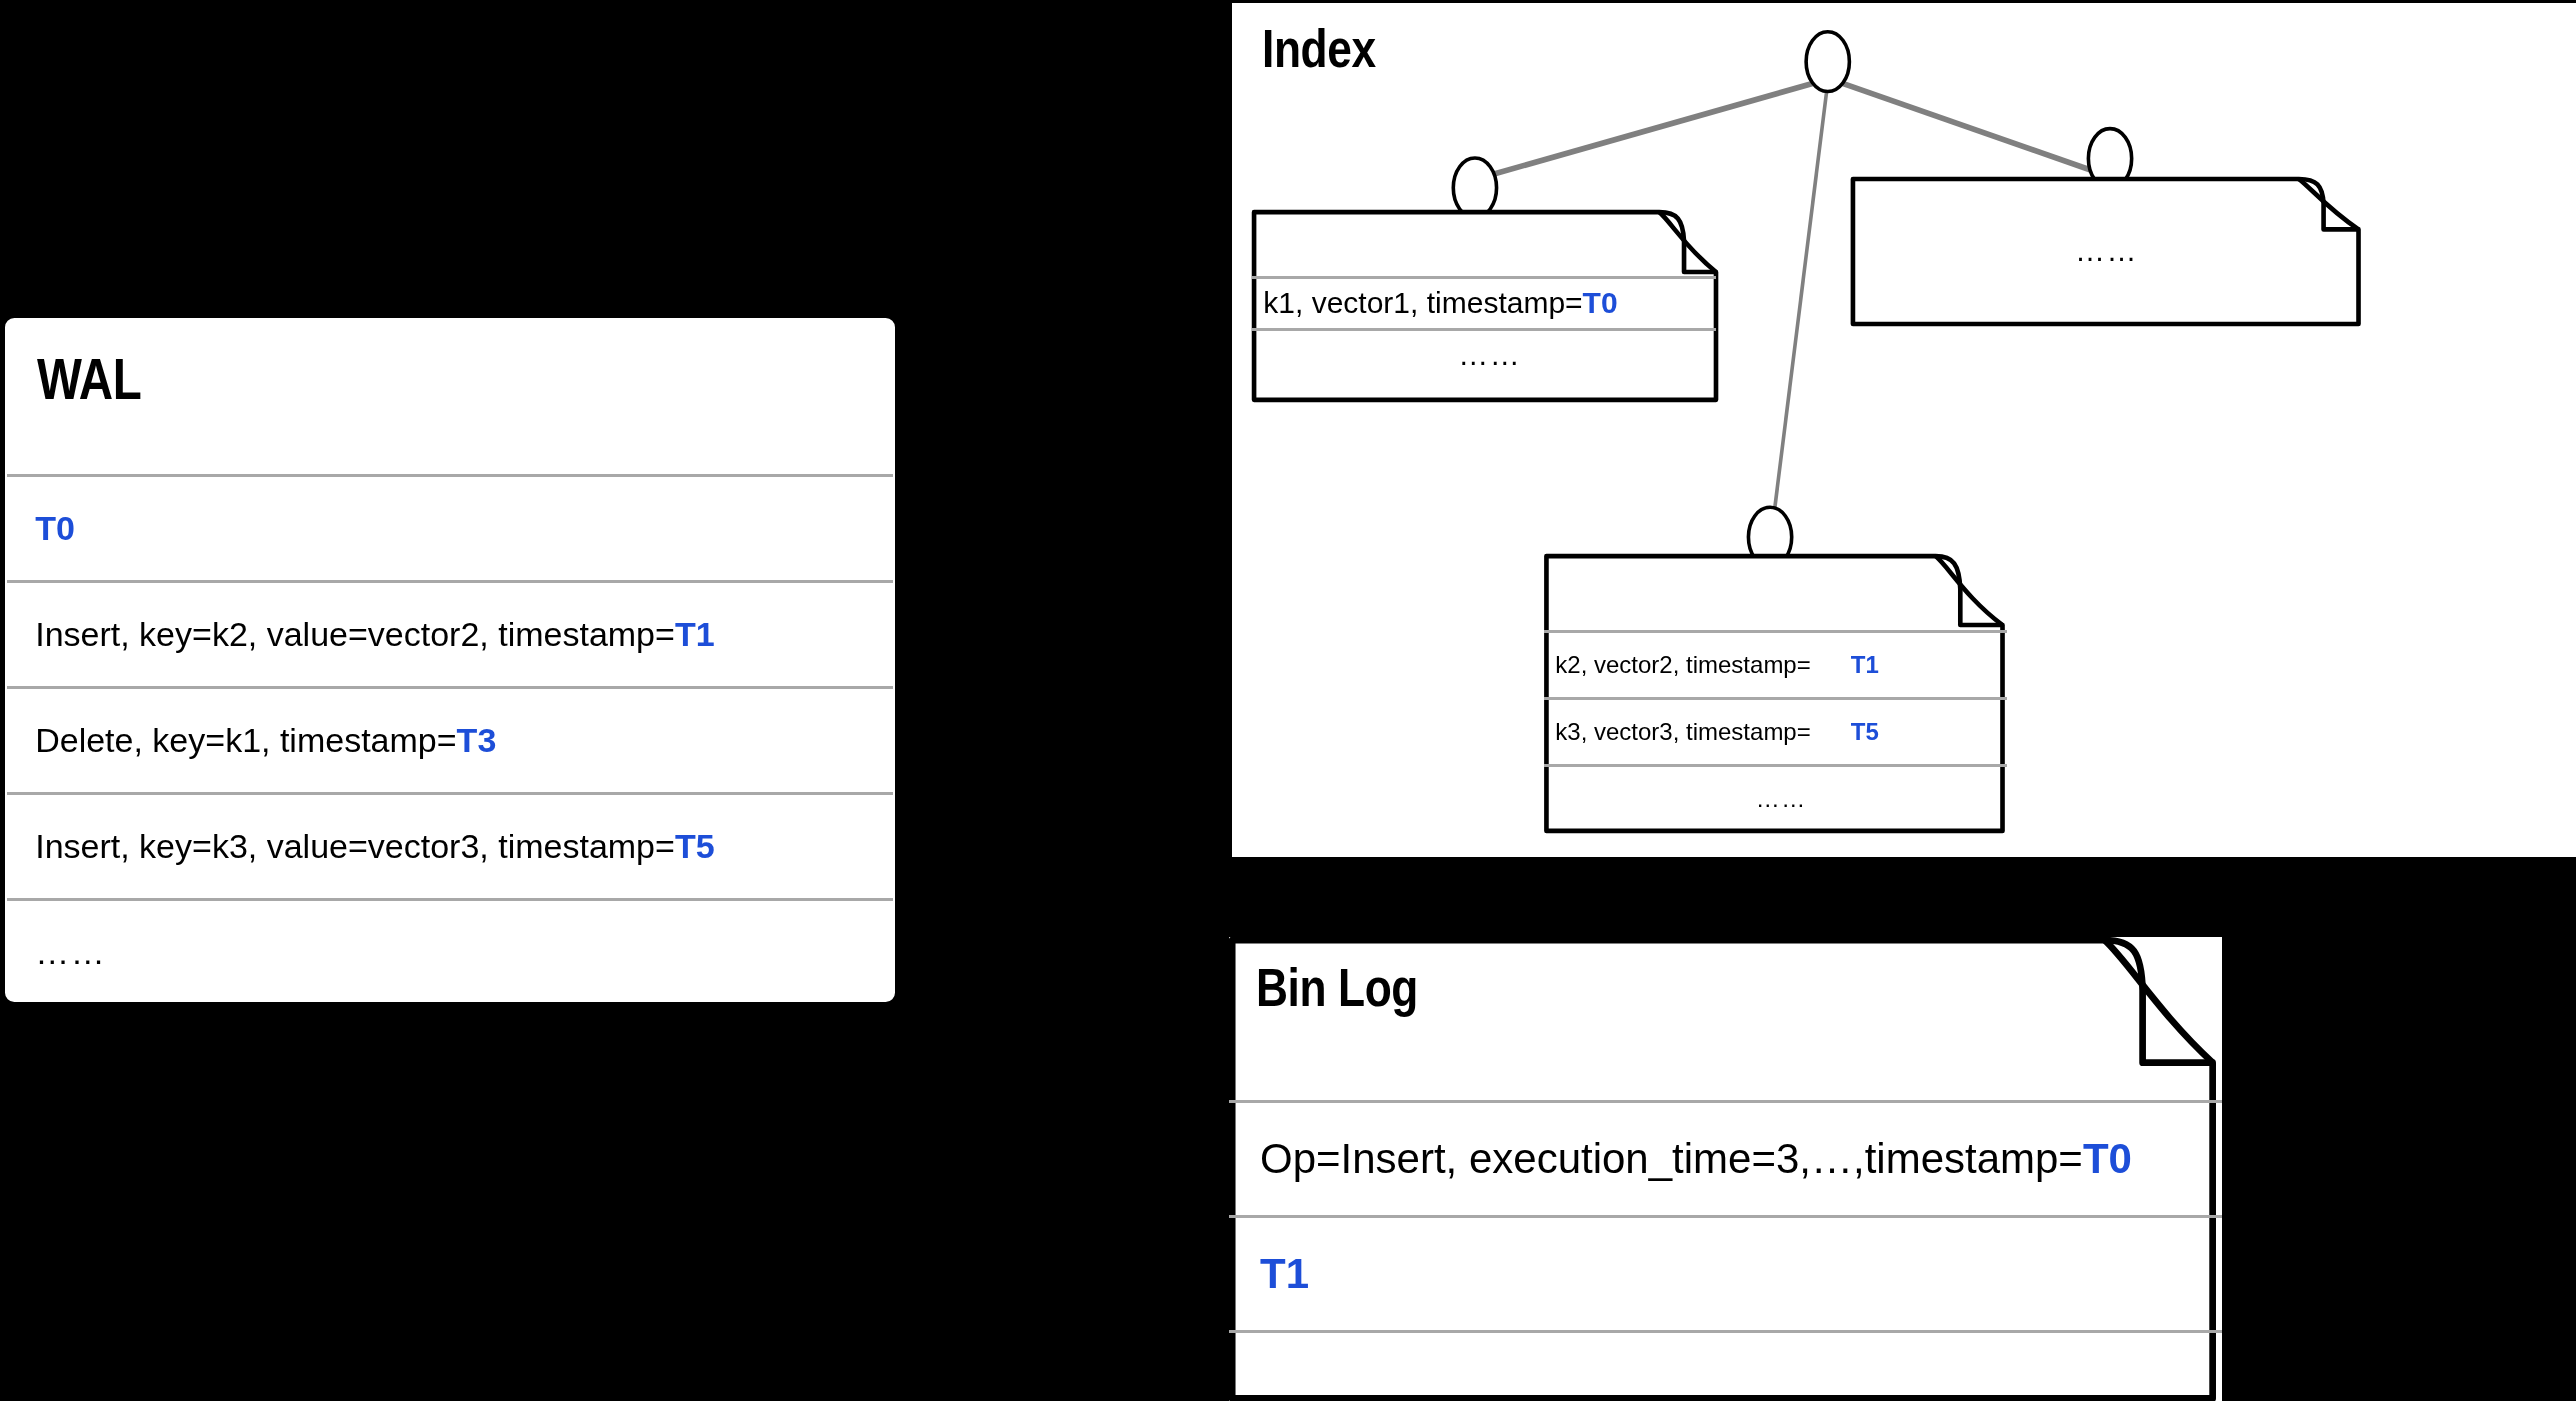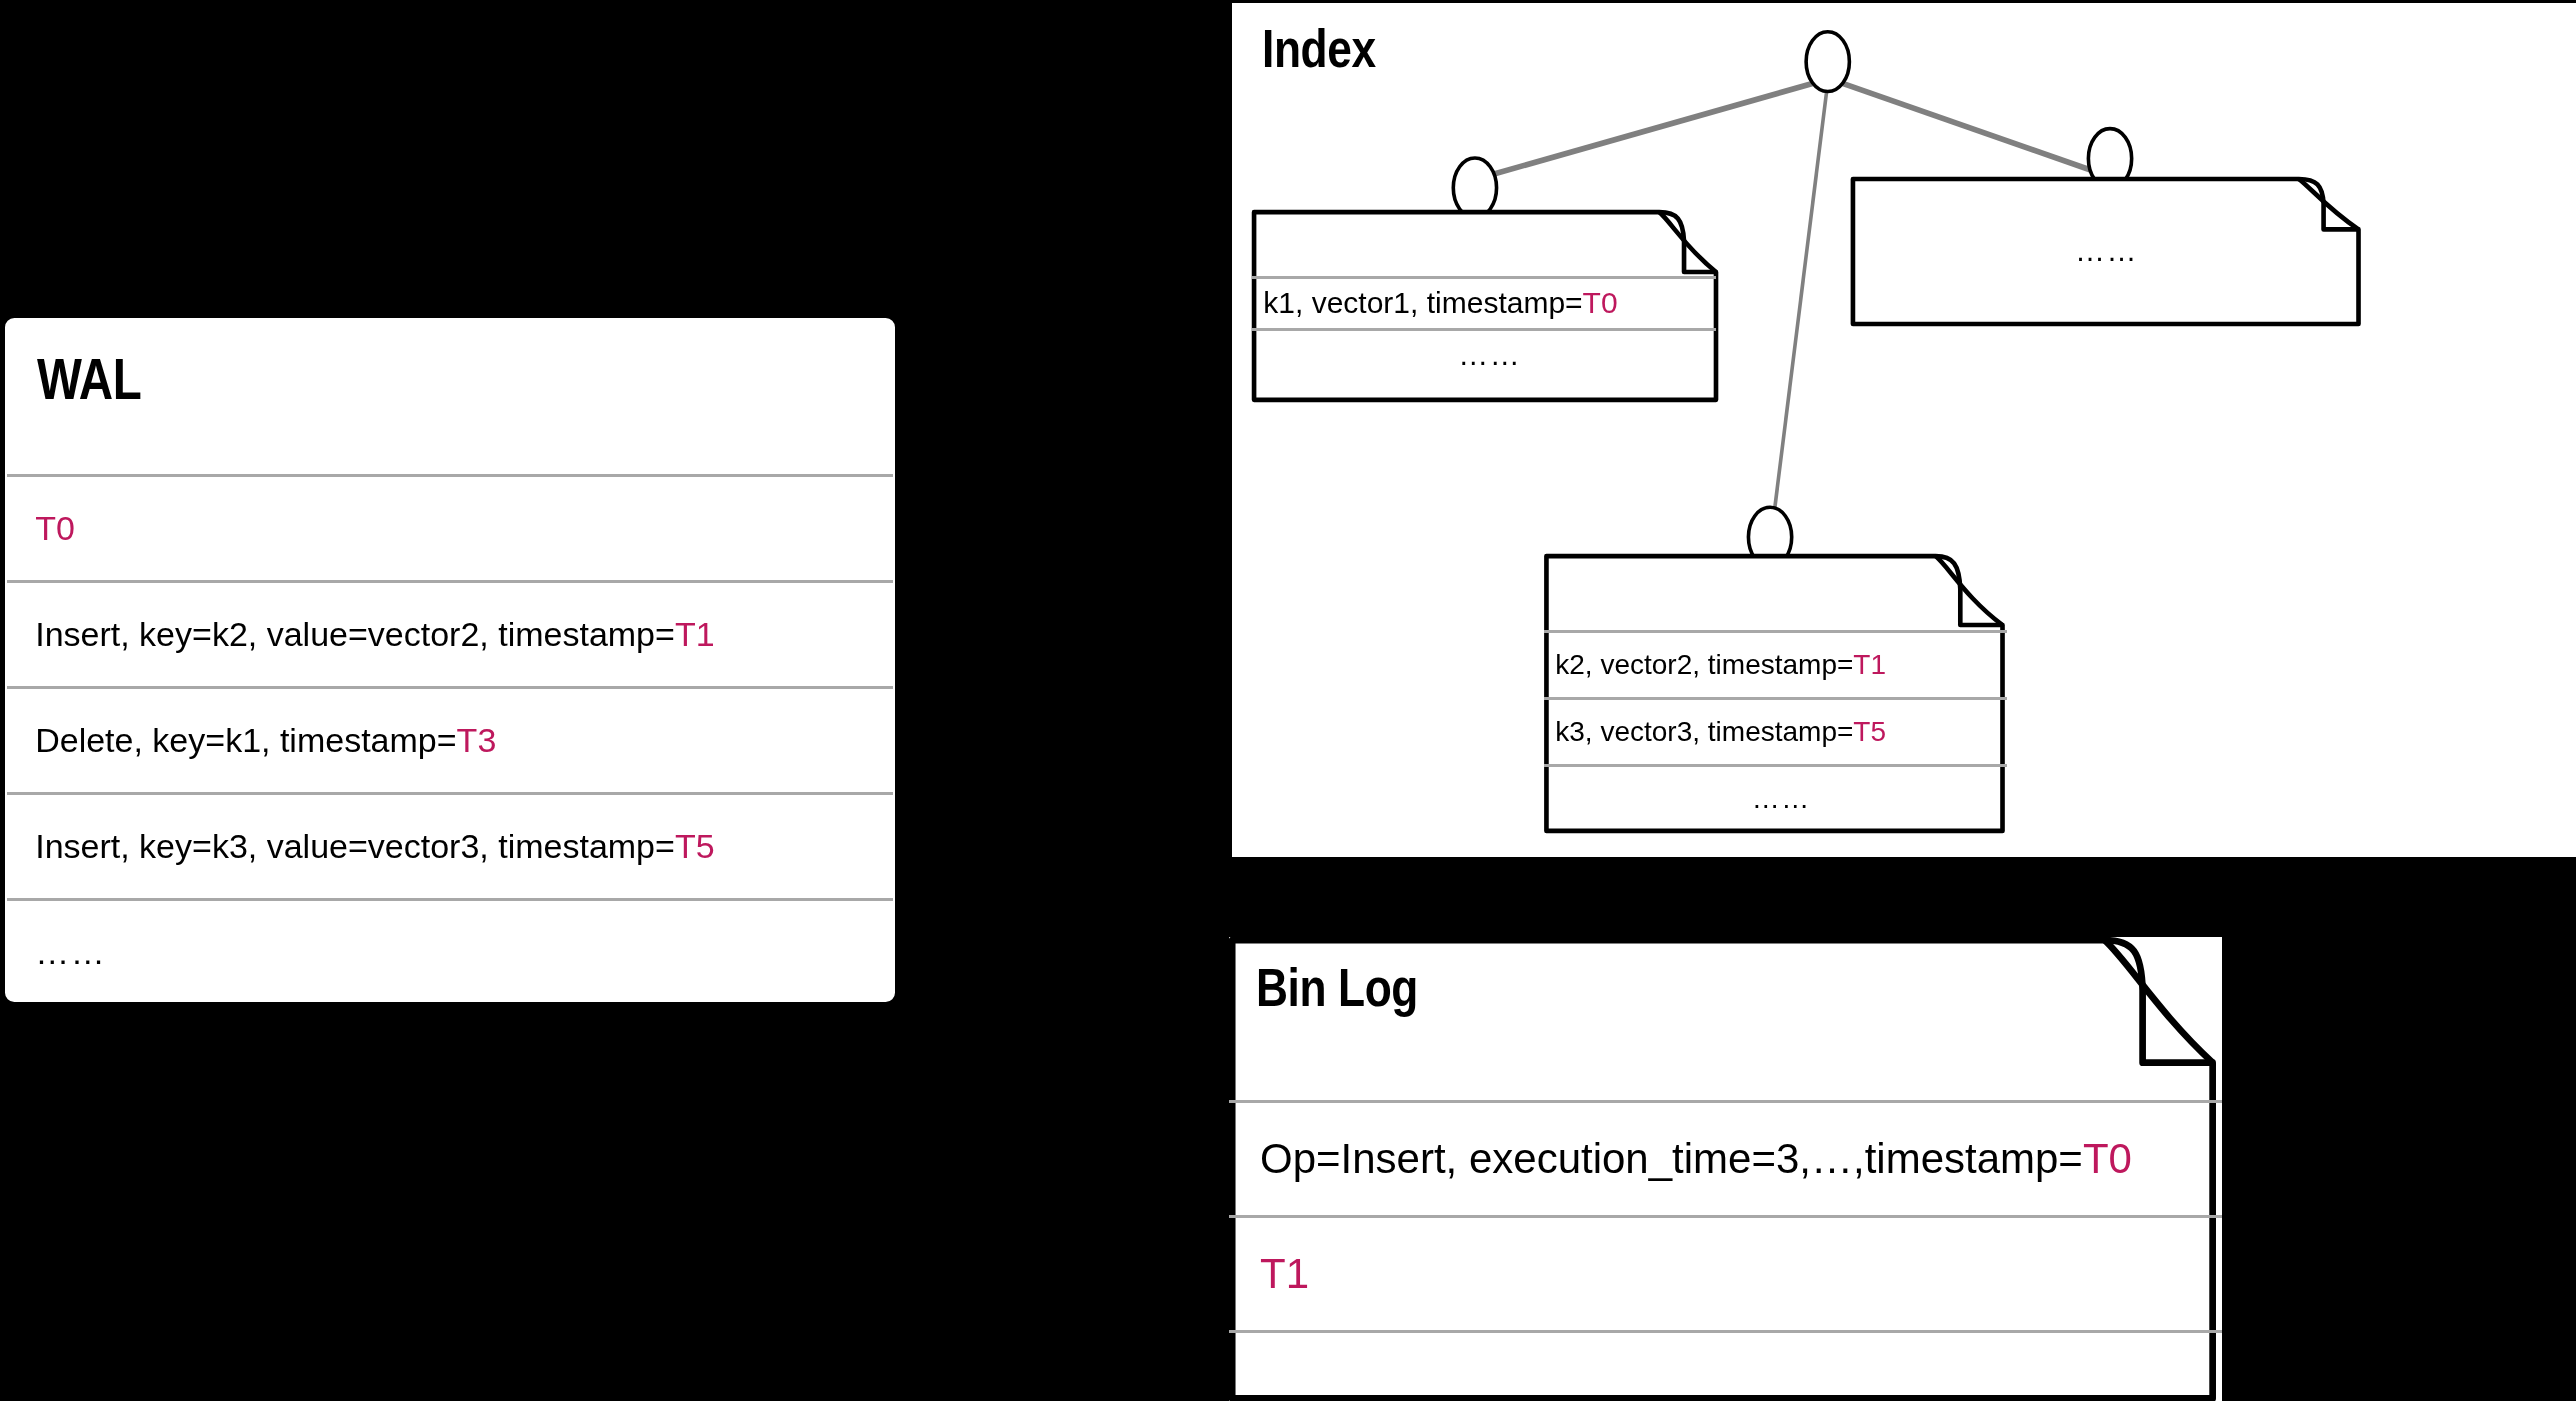--- a/index.html
+++ b/index.html
@@ -11,21 +11,21 @@
   .panel.rounded{border-radius:11.3px;border:2.1px solid #fff;text-align:right;}
 
   .title{font-weight:bold;color:#000;letter-spacing:-0.5px;
          transform:scaleX(.82);transform-origin:left center;white-space:nowrap;}
 
   .rows{position:absolute;left:0;right:0;}
   .row{position:relative;display:flex;align-items:center;
        border-top:3.6px solid #a8a8a8;box-sizing:border-box;}
   .row.noline{border-top:none;}
   .rowtext{white-space:nowrap;color:#000;}
-  .ts{color:#be185d;font-weight:normal;}
+  .ts{color:#1d4ed8;font-weight:bold;}
   .dots{letter-spacing:1.5px;}
   .ctr{justify-content:center;}
 
   
   #index-panel{left:1232px;top:2.6px;width:1580px;height:854px;
                border:2.6px solid #fff;background:#fff;}
   #index-title{position:absolute;left:28px;top:12.4px;font-size:54px;}
 
   
   .doc{position:absolute;background:#fff;}
@@ -51,21 +51,21 @@
   #leaf-k1{left:18px;top:205px;width:464px;height:192px;}
   #leaf-k1 .rows{top:66px;}
   #leaf-k1 .row{height:52px;padding-left:11.3px;font-size:30px;}
 
   #leaf-dots{left:616px;top:172px;width:513px;height:149px;}
   #leaf-dots .rows{top:0px;}
   #leaf-dots .row{height:149px;font-size:30px;}
 
   #leaf-k2{left:310px;top:549px;width:463px;height:279px;}
   #leaf-k2 .rows{top:76px;}
-  #leaf-k2 .row{height:67px;padding-left:11.3px;font-size:28px;}
+  #leaf-k2 .row{height:67px;padding-left:11.3px;font-size:24px;gap:40px;}
 </style>
 </head>
 <body>
 
 <div class="panel rounded" id="wal-panel">
   <div class="title" id="wal-title">WAL</div>
   <div class="rows" id="wal-rows">
       <div class="row">
         <span class="ts">T0</span>
       </div>

